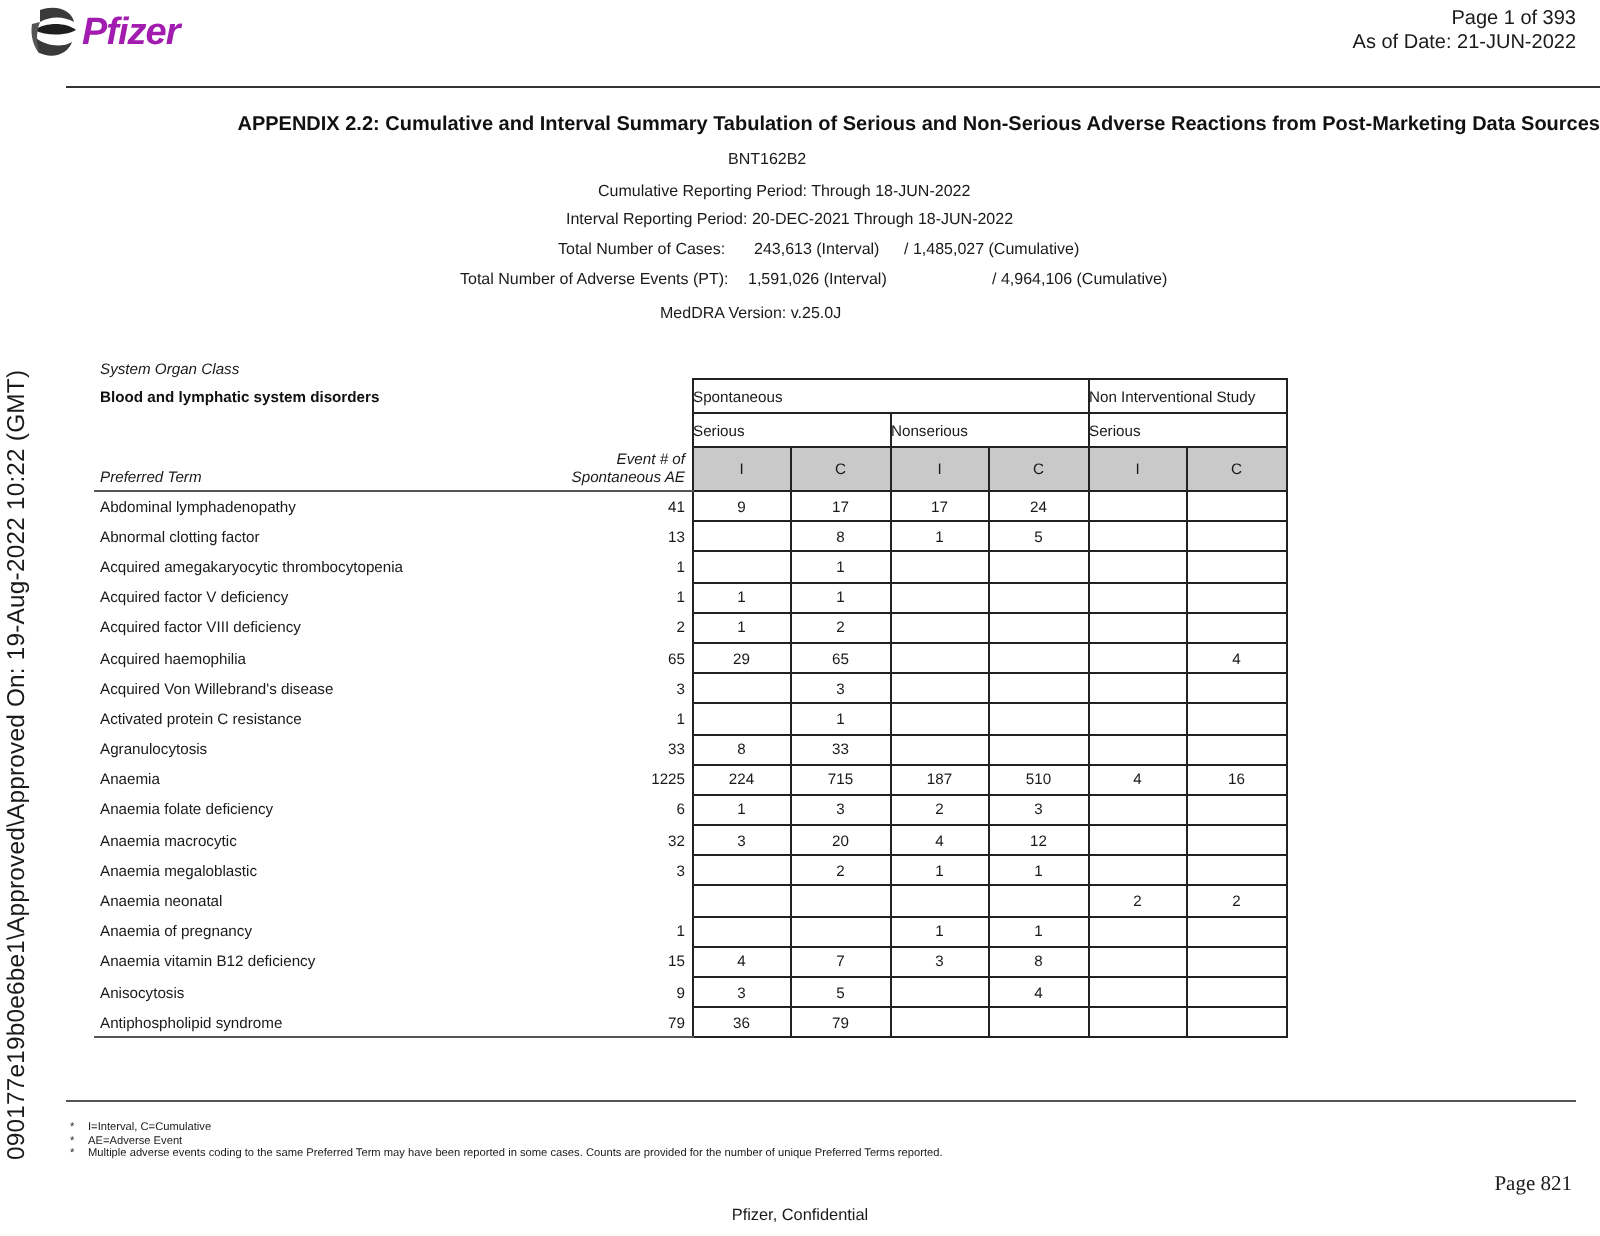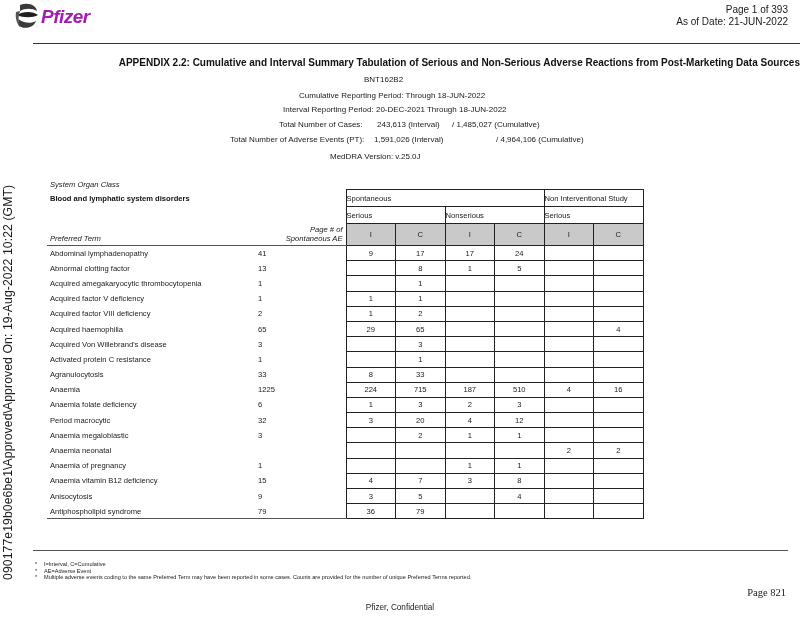--- a/index.html
+++ b/index.html
@@ -18,21 +18,21 @@
   .meta .line { position: absolute; white-space: nowrap; }
 
   .vertical-stamp { position: absolute; left: 1px; top: 580px; transform-origin: left top; transform: rotate(-90deg); font-size: 12.2px; white-space: nowrap; color: #1a1a1a; letter-spacing: 0.1px; }
 
   .soc-label { position: absolute; left: 50px; top: 180px; font-size: 7.6px; font-style: italic; color: #1a1a1a; }
   .soc-name { position: absolute; left: 50px; top: 194px; font-size: 7.6px; font-weight: bold; color: #111; }
 
   .ae-table { position: absolute; left: 47px; top: 189px; border-collapse: collapse; font-size: 7.6px; }
   .ae-table td, .ae-table th { height: 15.2px; padding: 0; font-weight: normal; }
   .ae-table .term { width: 211px; text-align: left; padding-left: 3px; }
-  .ae-table .total { width: 88px; text-align: left; padding-right: 3px; }
+  .ae-table .total { width: 88px; text-align: right; padding-right: 3px; }
   .ae-table .num { width: 49.5px; text-align: center; border: 1px solid #222; }
   .ae-table .hdr { border: 1px solid #222; text-align: left; height: 17px; }
   .ae-table .shaded { background: #c9c9c9; height: 22px; border: 1px solid #222; text-align: center; }
   .ae-table .pt-head { font-style: italic; text-align: left; padding-left: 3px; vertical-align: bottom; padding-bottom: 2px; border-bottom: 1px solid #555; }
   .ae-table .total-head { font-style: italic; text-align: right; padding-right: 3px; line-height: 9px; vertical-align: bottom; padding-bottom: 2px; border-bottom: 1px solid #555; }
   .ae-table tr.last td.term, .ae-table tr.last td.total { border-bottom: 1px solid #555; }
   .ae-table td.blank { border: none; }
 
   .bottom-rule { position: absolute; left: 33px; right: 12px; top: 550px; border-top: 1.5px solid #555; }
   .footnotes { position: absolute; left: 35px; top: 561px; font-size: 5.6px; line-height: 6.6px; color: #1a1a1a; }
@@ -93,21 +93,21 @@
   <tr>
     <td class="term blank"></td>
     <td class="total blank"></td>
     <th class="hdr" colspan="2">Serious</th>
     <th class="hdr" colspan="2">Nonserious</th>
     <th class="hdr" colspan="2">Serious</th>
   </tr>
   <tr>
     <th class="term pt-head">Preferred Term</th>
     <th class="total total-head">
-      <div>Page # of</div>
+      <div>Event # of</div>
       <div>Spontaneous AE</div>
     </th>
     <th class="num shaded">I</th>
     <th class="num shaded">C</th>
     <th class="num shaded">I</th>
     <th class="num shaded">C</th>
     <th class="num shaded">I</th>
     <th class="num shaded">C</th>
   </tr>
   </tbody>
@@ -216,21 +216,21 @@
         <td class="term">Anaemia folate deficiency</td>
         <td class="total">6</td>
         <td class="num">1</td>
         <td class="num">3</td>
         <td class="num">2</td>
         <td class="num">3</td>
         <td class="num"></td>
         <td class="num"></td>
       </tr>
       <tr>
-        <td class="term">Period macrocytic</td>
+        <td class="term">Anaemia macrocytic</td>
         <td class="total">32</td>
         <td class="num">3</td>
         <td class="num">20</td>
         <td class="num">4</td>
         <td class="num">12</td>
         <td class="num"></td>
         <td class="num"></td>
       </tr>
       <tr>
         <td class="term">Anaemia megaloblastic</td>

